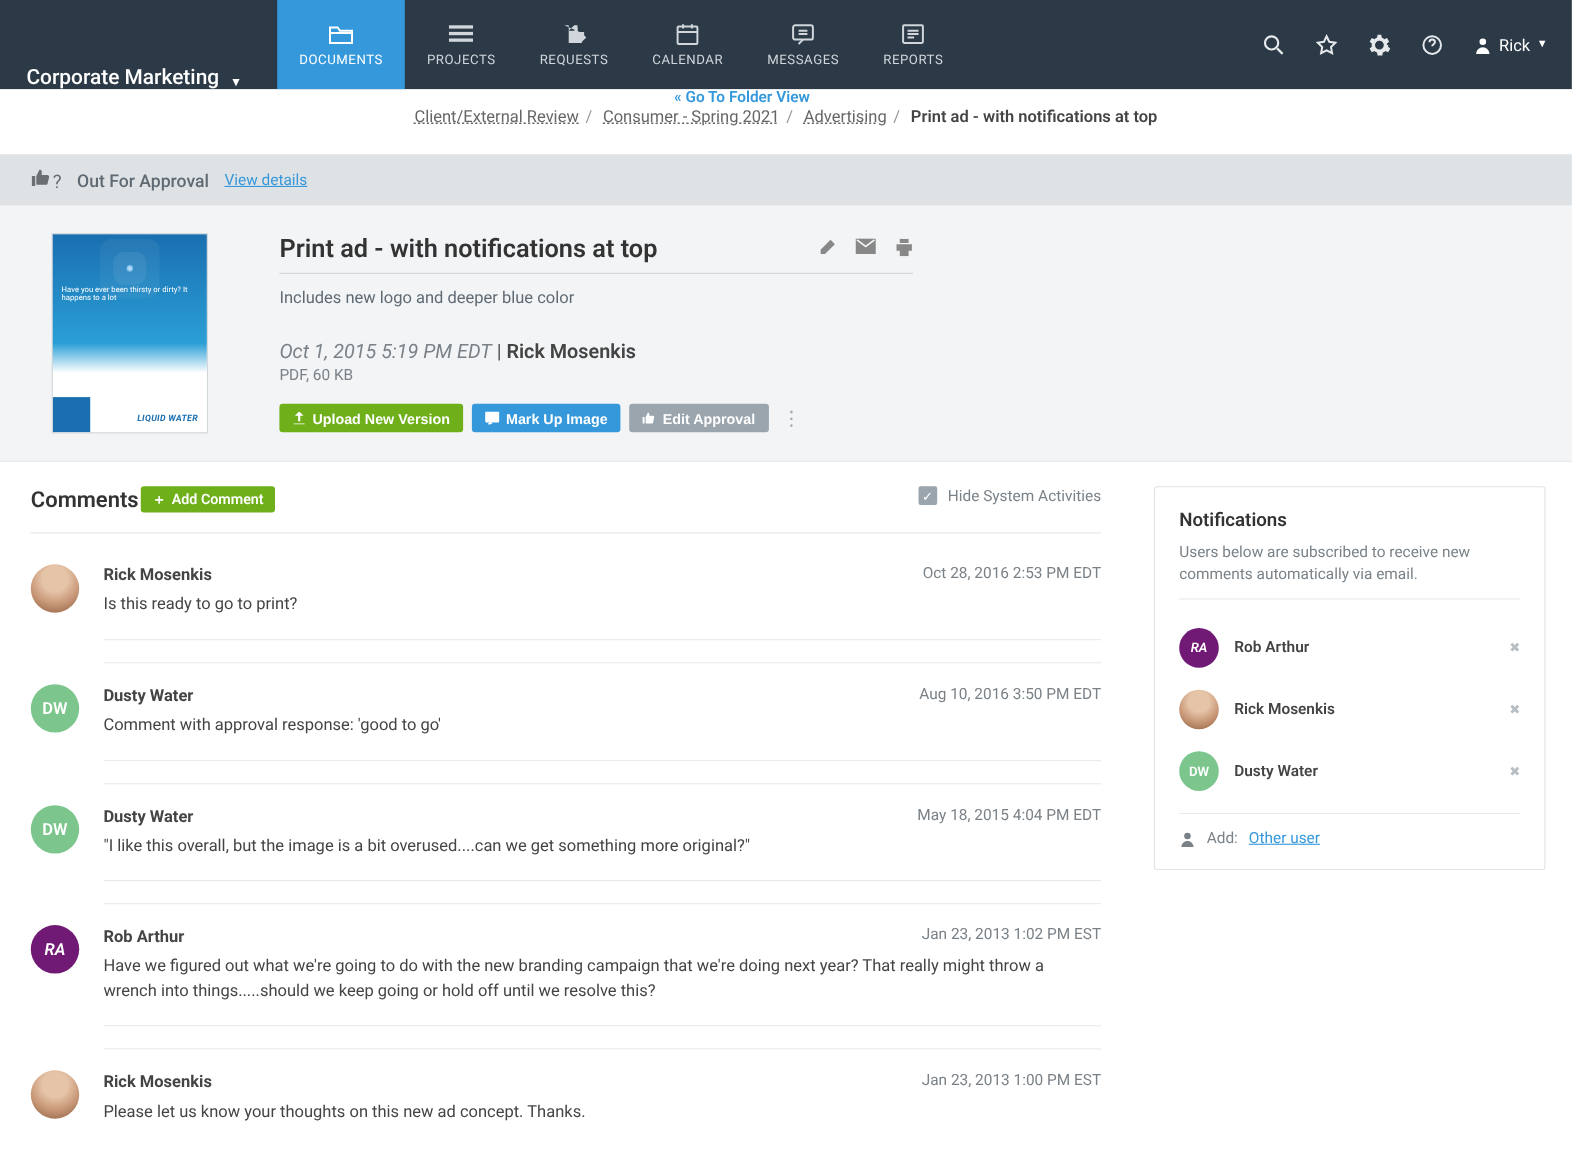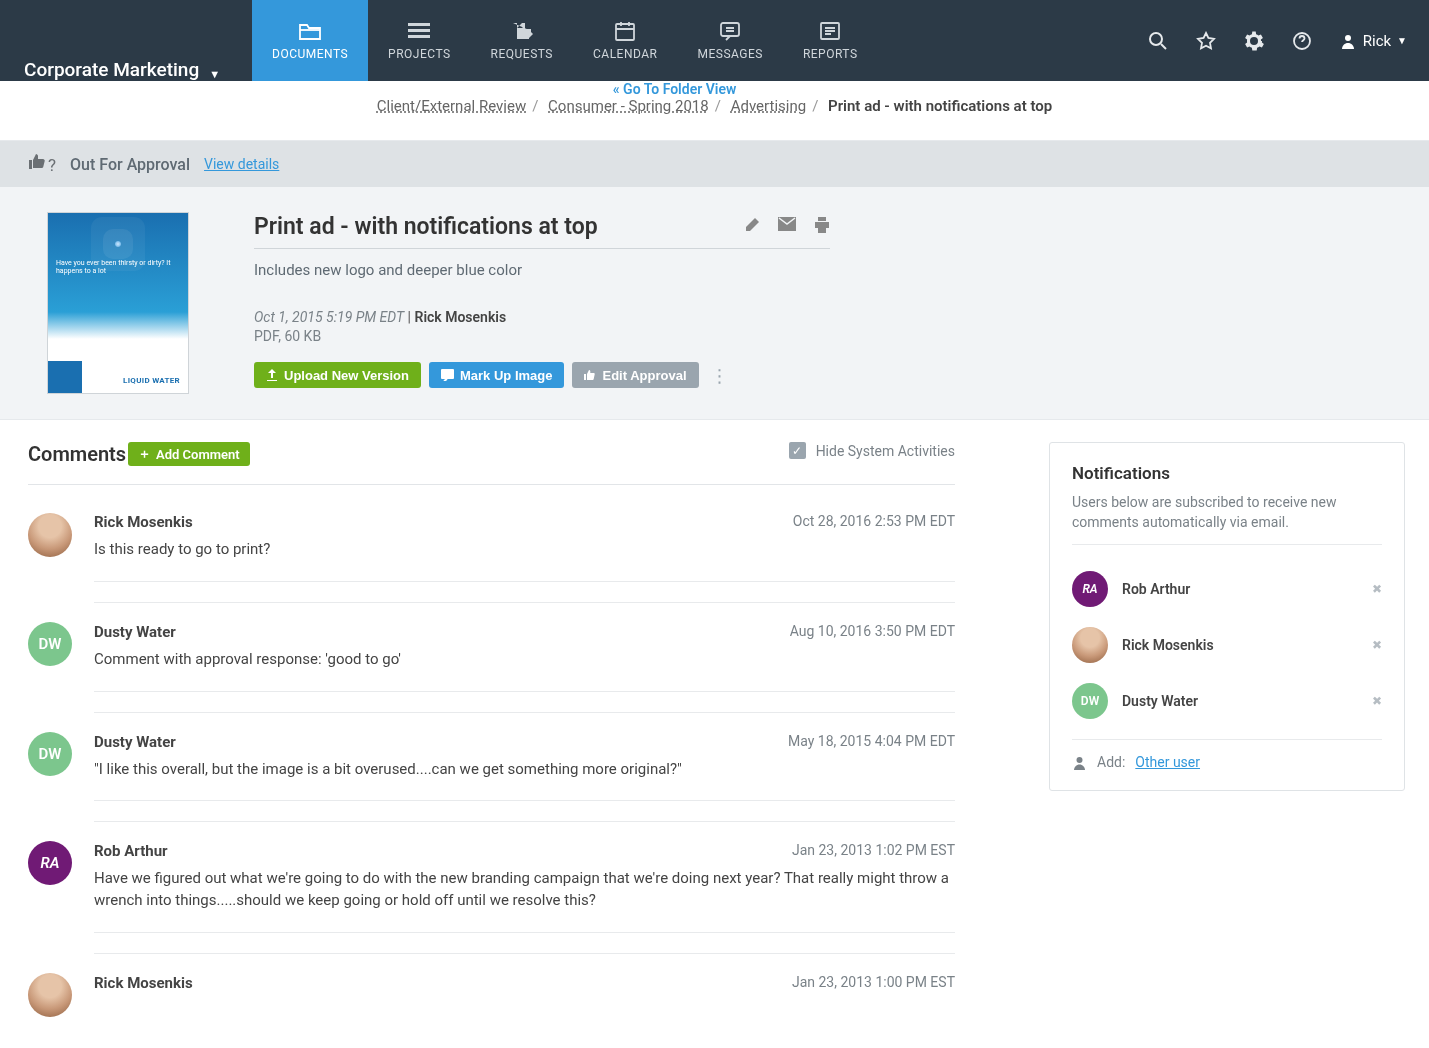--- a/index.html
+++ b/index.html
@@ -28,29 +28,29 @@
 
 .statusbar { background: #dee2e5; height: 46px; display: flex; align-items: center; padding: 0 28px; gap: 14px; }
 .statusbar .stat-icon { color: #6a6f73; font-size: 17px; }
 .statusbar .stat-label { color: #5f6a73; font-size: 16px; font-weight: 500; }
 .statusbar .view-details { color: #3498db; text-decoration: underline; font-size: 14px; cursor: pointer; }
 
 
 .docpanel { background: #f2f4f6; padding: 26px 24px 26px 48px; display: flex; gap: 66px; border-bottom: 1px solid #e6e9ec; }
 .thumb { width: 140px; height: 180px; background: linear-gradient(to bottom, #1a6fb0 0%, #2a9fd6 55%, #fff 70%, #fff 100%); position: relative; flex: 0 0 140px; color: #fff; font-size: 7px; padding: 46px 8px 0 8px; overflow: hidden; box-shadow: 0 0 0 1px #cfd4d8; }
 .thumb::before { content: ""; position: absolute; top: 28px; left: 50%; transform: translateX(-50%); width: 6px; height: 6px; background: radial-gradient(circle, #cfe8ff 0%, #6cb4e6 80%); border-radius: 50%; box-shadow: 0 0 0 12px rgba(255,255,255,.07), 0 0 0 24px rgba(255,255,255,.05); }
-.thumb .logo { position: absolute; bottom: 8px; right: 8px; color: #1a6fb0; font-size: 8px; font-weight: 700; letter-spacing: .3px; }
+.thumb .logo { position: absolute; bottom: 8px; right: 8px; color: #1a6fb0; font-size: 8px; font-weight: 700; letter-spacing: .3px; font-style: italic; }
 .thumb .corner { position: absolute; bottom: 0; left: 0; width: 34px; height: 32px; background: #1a6fb0; }
 .docmain { flex: 1; max-width: 576px; }
 .dochead { display: flex; align-items: center; border-bottom: 1px solid #d0d5d9; padding-bottom: 8px; margin-bottom: 12px; }
 .dochead h1 { font-size: 23px; font-weight: 600; color: #333; flex: 1; }
 .dochead .hicons { display: flex; gap: 18px; color: #888; }
 .dochead .hicons span { cursor: pointer; }
 .desc { color: #5f6a73; font-size: 15px; margin-bottom: 18px; }
-.metaline { font-size: 14px; color: #555; margin-bottom: 3px; margin-top: 30px; }
+.metaline { font-size: 18px; color: #555; margin-bottom: 3px; margin-top: 30px; }
 .metaline .date { color: #7a8288; font-style: italic; }
 .metaline .author { font-weight: 600; color: #444; }
 .fileinfo { font-size: 14px; color: #7a8288; margin-bottom: 18px; }
 .btnrow { display: flex; gap: 8px; align-items: center; }
 .btn { display: inline-flex; align-items: center; gap: 6px; height: 26px; padding: 0 12px; border-radius: 3px; font-size: 13px; font-weight: 600; color: #fff; cursor: pointer; border: none; }
 .btn.green { background: #6fb01a; }
 .btn.blue { background: #3498db; }
 .btn.grey { background: #9aa5ae; }
 .more { color: #9aa5ae; font-size: 18px; cursor: pointer; padding: 0 4px; }
 
@@ -71,21 +71,21 @@
 .avatar { width: 44px; height: 44px; border-radius: 50%; flex: 0 0 44px; display: flex; align-items: center; justify-content: center; font-weight: 600; font-size: 15px; color: #fff; }
 .avatar.rm { background: radial-gradient(circle at 50% 30%, #e6c4a8 30%, #c89878 60%, #8a5a3a 100%); }
 .avatar.dw { background: #7cc68d; }
 .avatar.ra { background: #701a75; font-style: italic; }
 .crow { display: flex; justify-content: space-between; margin-bottom: 8px; }
 .cuser { font-weight: 700; color: #444; font-size: 15px; }
 .cdate { color: #7a8288; font-size: 14px; }
 .ctext { color: #444; font-size: 15px; line-height: 1.45; }
 
 
-.notifpanel { width: 356px; border: 1px solid #dfe3e6; border-radius: 3px; padding: 20px 22px; margin-left: 46px; }
+.notifpanel { width: 356px; border: 1px solid #dfe3e6; border-radius: 3px; padding: 20px 22px; }
 .notifpanel h3 { font-size: 17px; font-weight: 600; margin-bottom: 10px; color: #333; }
 .notifdesc { font-size: 14px; color: #7a8288; line-height: 1.4; margin-bottom: 16px; border-bottom: 1px solid #e8eaec; padding-bottom: 12px; }
 .nuser { display: flex; align-items: center; gap: 14px; padding: 10px 0; }
 .nuser .avatar { width: 36px; height: 36px; flex: 0 0 36px; font-size: 12px; }
 .nuser .nname { flex: 1; font-weight: 600; color: #444; font-size: 14px; }
 .nuser .nremove { color: #b6bdc3; font-size: 12px; cursor: pointer; }
 .addrow { border-top: 1px solid #e8eaec; margin-top: 10px; padding-top: 14px; display: flex; align-items: center; gap: 10px; color: #7a8288; font-size: 14px; }
 .addrow .otherlink { color: #3498db; text-decoration: underline; cursor: pointer; }
 </style>
 </head>
@@ -172,21 +172,21 @@
       <span>Rick</span>
       <span style="font-size:10px">▼</span>
     </div>
   </div>
 </div>
 
 <div class="subbar">
   <span class="folderlink">« Go To Folder View</span>
   <span class="crumbs">
     <a>Client/External Review</a><span class="sep">/</span>
-    <a>Consumer - Spring 2018</a><span class="sep">/</span>
+    <a>Consumer - Spring 2021</a><span class="sep">/</span>
     <a>Advertising</a><span class="sep">/</span>
     <span class="current">Print ad - with notifications at top</span>
   </span>
 </div>
 
 <div class="statusbar">
   <span class="stat-icon">
     <svg width="20" height="18" viewBox="0 0 20 18" fill="currentColor">
         <path d="M1 7h3v9H1zM5 16V7l3-6c1 0 2 1 2 2v3h5c1 0 2 1 1.7 2l-1.5 6c-.2.8-1 1-1.7 1H5z"></path>
       </svg>?
@@ -304,20 +304,21 @@
       <div class="ctext">Have we figured out what we're going to do with the new branding campaign that we're doing next year? That really might throw a wrench into things.....should we keep going or hold off until we resolve this?</div>
     </div>
         </div>
         <div class="comment">
     <div class="avatar rm"></div>
     <div class="cbody">
       <div class="crow">
         <span class="cuser">Rick Mosenkis</span>
         <span class="cdate">Jan 23, 2013 1:00 PM EST</span>
       </div>
+      <div class="ctext">Please let us know your thoughts on this new ad concept. Thanks.</div>
     </div>
         </div>
       </div>
   </div>
 
   <div class="notifpanel">
     <h3>Notifications</h3>
     <div class="notifdesc">Users below are subscribed to receive new comments automatically via email.</div>
     <div id="notifusers">
         <div class="nuser">

